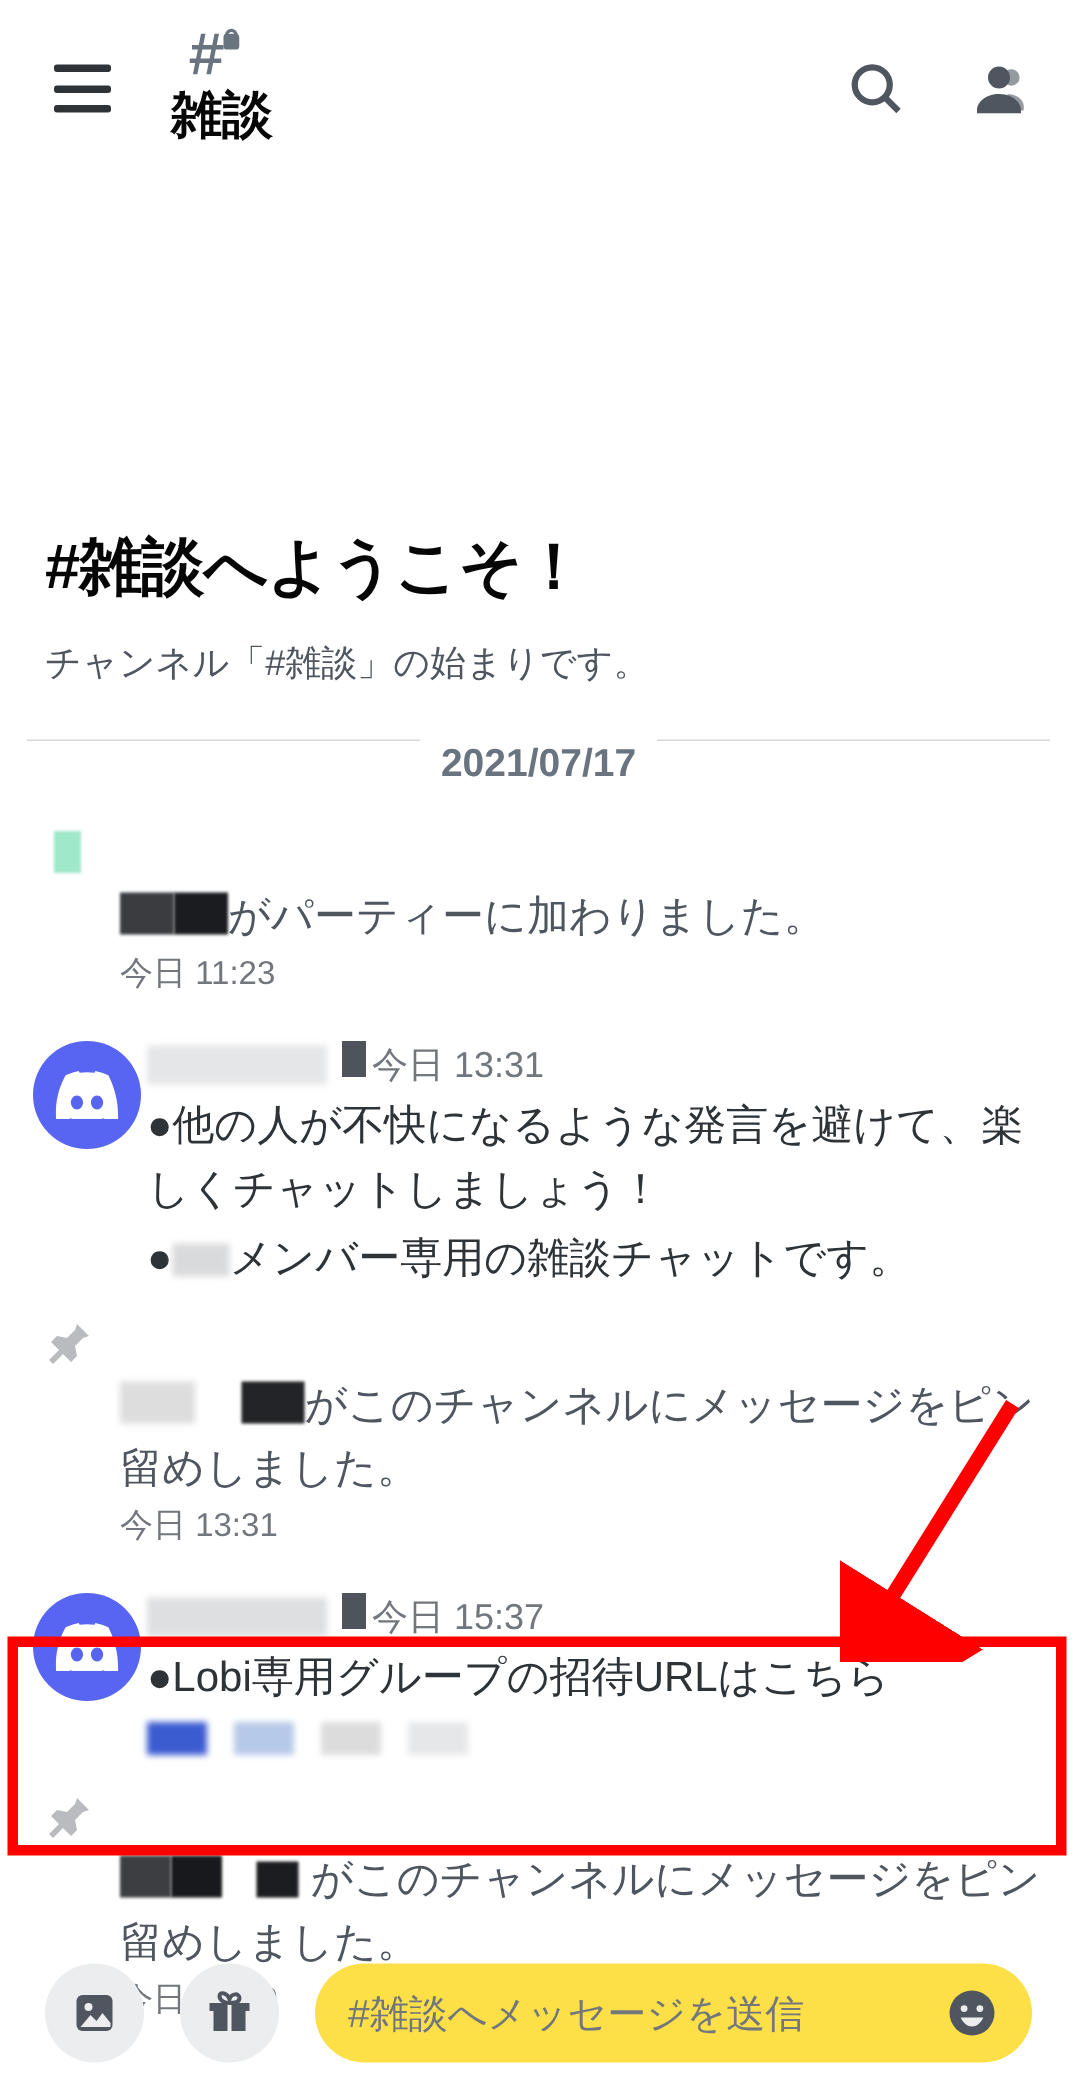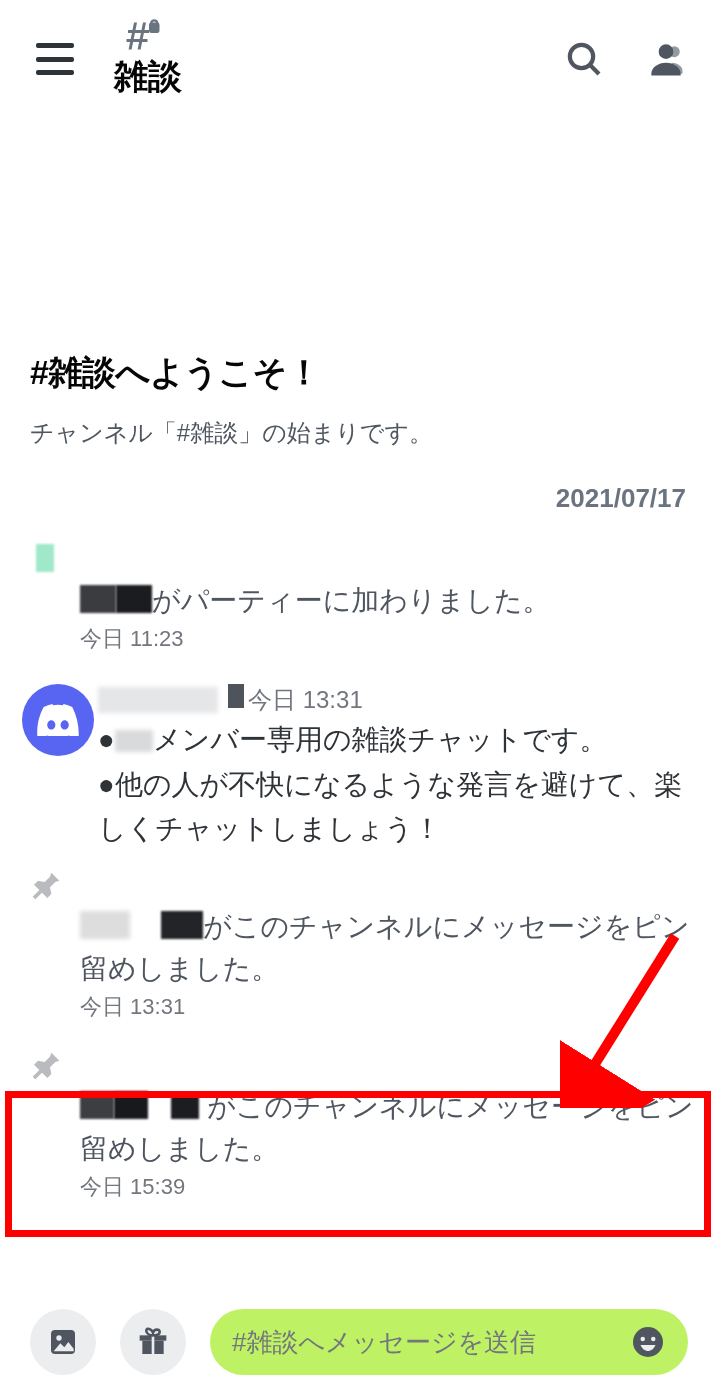--- a/index.html
+++ b/index.html
@@ -10,26 +10,26 @@
 .hamburger { width: 38px; height: 32px; display: flex; flex-direction: column; justify-content: space-between; cursor: pointer; }
 .hamburger span { display: block; height: 5px; background: #2e3338; border-radius: 2px; }
 .hash-block { display: flex; align-items: center; margin-left: 30px; flex-direction: column; }
 .hash-svg { color: #6a7480; }
 .channel-title { font-size: 34px; font-weight: 700; margin-left: 10px; color: #060607; }
 .header-spacer { flex: 1; }
 .header-icon { color: #4f5660; margin-left: 40px; cursor: pointer; }
 
 
 .welcome { padding: 260px 30px 0 30px; }
-.welcome h1 { font-size: 34px; font-weight: 800; color: #060607; letter-spacing: -0.5px; }
+.welcome h1 { font-size: 42px; font-weight: 800; color: #060607; letter-spacing: -0.5px; }
 .welcome-sub { font-size: 24px; color: #4f5660; margin-top: 19px; line-height: 1.5; }
 .welcome-edit { font-size: 26px; color: #006ce7; margin-top: 20px; display: inline-block; cursor: pointer; }
 
 
-.date-divider { display: flex; align-items: flex-end; margin: 32px 18px 18px 18px; flex-direction: column; }
+.date-divider { display: flex; align-items: flex-start; margin: 32px 18px 18px 18px; }
 .date-divider .line { flex: 1; height: 1px; background: #d4d7dc; }
 .date-divider .label { color: #6a7480; font-size: 26px; font-weight: 600; padding: 0 14px; }
 
 
 .msg-list { padding: 0 18px; }
 .system-row { display: flex; align-items: flex-start; padding: 8px 0 6px 0; }
 .system-icon { width: 56px; display: flex; justify-content: center; padding-top: 4px; flex-shrink: 0; }
 .sq { display:inline-block; width:18px; height:28px; margin-right:3px; vertical-align:-3px; }
 .system-body { flex: 1; padding-left: 6px; min-width: 0; }
 .system-text { font-size: 28px; color: #4f5660; line-height: 1.5; word-break: break-all; margin-top: 40px; }
@@ -48,21 +48,21 @@
 .img-blur { display:flex; gap:18px; margin-top:8px; }
 .blur-box { width:40px; height:22px; filter: blur(2px); }
 
 
 .highlight { position: absolute; border: 6px solid #ff0000; box-shadow: 0 0 0 1px #ff0000; pointer-events: none; }
 .arrow-wrap { position: absolute; pointer-events: none; }
 
 
 .input-bar { position: absolute; bottom: 22px; left: 0; right: 0; display: flex; align-items: center; padding: 0 30px; gap: 24px; }
 .round-btn { width: 66px; height: 66px; border-radius: 50%; background: #ebedef; display: flex; align-items: center; justify-content: center; color: #4f5660; cursor: pointer; }
-.input-field { flex: 1; height: 66px; border-radius: 33px; background: #bef264; display: flex; align-items: center; padding: 0 22px; color: #72767d; font-size: 26px; }
+.input-field { flex: 1; height: 66px; border-radius: 33px; background: #fde047; display: flex; align-items: center; padding: 0 22px; color: #72767d; font-size: 26px; }
 .input-field .placeholder { flex: 1; overflow: hidden; white-space: nowrap; text-overflow: ellipsis; }
 </style>
 </head>
 <body>
 
 <div class="header">
   <div class="hamburger">
       <span></span>
       <span></span>
       <span></span>
@@ -118,41 +118,63 @@
         <svg width="42" height="32" viewBox="0 0 71 55" fill="white">
             <path d="M60 5a59 59 0 00-15-5l-1 2a55 55 0 00-17 0l-1-2a59 59 0 00-15 5C1 23-1 40 0 57a60 60 0 0018 9l4-7c-2-1-5-2-7-4l2-1a42 42 0 0037 0l2 1c-2 2-5 3-7 4l4 7a60 60 0 0018-9c1-19-3-36-11-52zM24 44c-4 0-7-4-7-8s3-8 7-8 7 4 7 8-3 8-7 8zm23 0c-4 0-7-4-7-8s3-8 7-8 7 4 7 8-3 8-7 8z"></path>
           </svg>
       </div>
     </div>
     <div class="user-body">
       <div class="user-head">
         <span class="redact" style="width:120px;height:26px;background:#e5e6e8;filter:blur(2px);"></span>
         <span><span class="tag-sq"></span><span class="user-ts">今日 13:31</span></span>
       </div>
+      <div class="user-text">●他の人が不快になるような発言を避けて、楽しくチャットしましょう！</div>
       <div class="user-text">
         <span class="bullet">●</span><span class="redact" style="width:38px;height:22px;background:#d9dadc;filter:blur(2px);"></span><span>メンバー専用の雑談チャットです。</span>
       </div>
-      <div class="user-text">●他の人が不快になるような発言を避けて、楽しくチャットしましょう！</div>
     </div>
   </div>
 
   <div class="system-row" style="margin-top:4px;">
     <div class="system-icon">
       <svg width="32" height="32" viewBox="0 0 24 24" fill="#b9bbbe">
           <path d="M16 2l6 6-3 1-4 4 1 5-3 3-4-4-5 5-2-2 5-5-4-4 3-3 5 1 4-4 1-3z"></path>
         </svg>
     </div>
     <div class="system-body">
       <div class="system-text">
         <span class="redact" style="width:50px;height:28px;background:#ddd;filter:blur(2px);"></span>&nbsp;&nbsp;&nbsp;&nbsp;<span class="redact" style="width:42px;height:28px;background:#232427;filter:blur(1px);"></span><span>がこのチャンネルにメッセージをピン留めしました。</span>
       </div>
       <div class="system-ts">今日 13:31</div>
     </div>
   </div>
 
+  <div class="user-row">
+    <div class="avatar">
+      <div class="avatar-circle">
+        <svg width="42" height="32" viewBox="0 0 71 55" fill="white">
+            <path d="M60 5a59 59 0 00-15-5l-1 2a55 55 0 00-17 0l-1-2a59 59 0 00-15 5C1 23-1 40 0 57a60 60 0 0018 9l4-7c-2-1-5-2-7-4l2-1a42 42 0 0037 0l2 1c-2 2-5 3-7 4l4 7a60 60 0 0018-9c1-19-3-36-11-52zM24 44c-4 0-7-4-7-8s3-8 7-8 7 4 7 8-3 8-7 8zm23 0c-4 0-7-4-7-8s3-8 7-8 7 4 7 8-3 8-7 8z"></path>
+          </svg>
+      </div>
+    </div>
+    <div class="user-body">
+      <div class="user-head">
+        <span class="redact" style="width:120px;height:26px;background:#dedfe1;filter:blur(2px);"></span>
+        <span><span class="tag-sq"></span><span class="user-ts">今日 15:37</span></span>
+      </div>
+      <div class="user-text">●Lobi専用グループの招待URLはこちら</div>
+      <div class="img-blur">
+        <div class="blur-box" style="background:#3b5bd1;"></div>
+        <div class="blur-box" style="background:#b7c9e8;"></div>
+        <div class="blur-box" style="background:#dcdcdc;"></div>
+        <div class="blur-box" style="background:#e6e7e9;"></div>
+      </div>
+    </div>
+  </div>
 
   <div class="system-row" id="pin2row" style="margin-top:10px;">
     <div class="system-icon">
       <svg width="32" height="32" viewBox="0 0 24 24" fill="#b9bbbe">
           <path d="M16 2l6 6-3 1-4 4 1 5-3 3-4-4-5 5-2-2 5-5-4-4 3-3 5 1 4-4 1-3z"></path>
         </svg>
     </div>
     <div class="system-body">
       <div class="system-text">
         <span class="redact" style="width:34px;height:28px;background:#3c3e42;filter:blur(1px);"></span><span class="redact" style="width:34px;height:28px;background:#18191c;filter:blur(1px);"></span>&nbsp;&nbsp;&nbsp;<span class="redact" style="width:28px;height:24px;background:#1c1d20;filter:blur(1px);"></span>&nbsp;<span>がこのチャンネルにメッセージをピン留めしました。</span>

